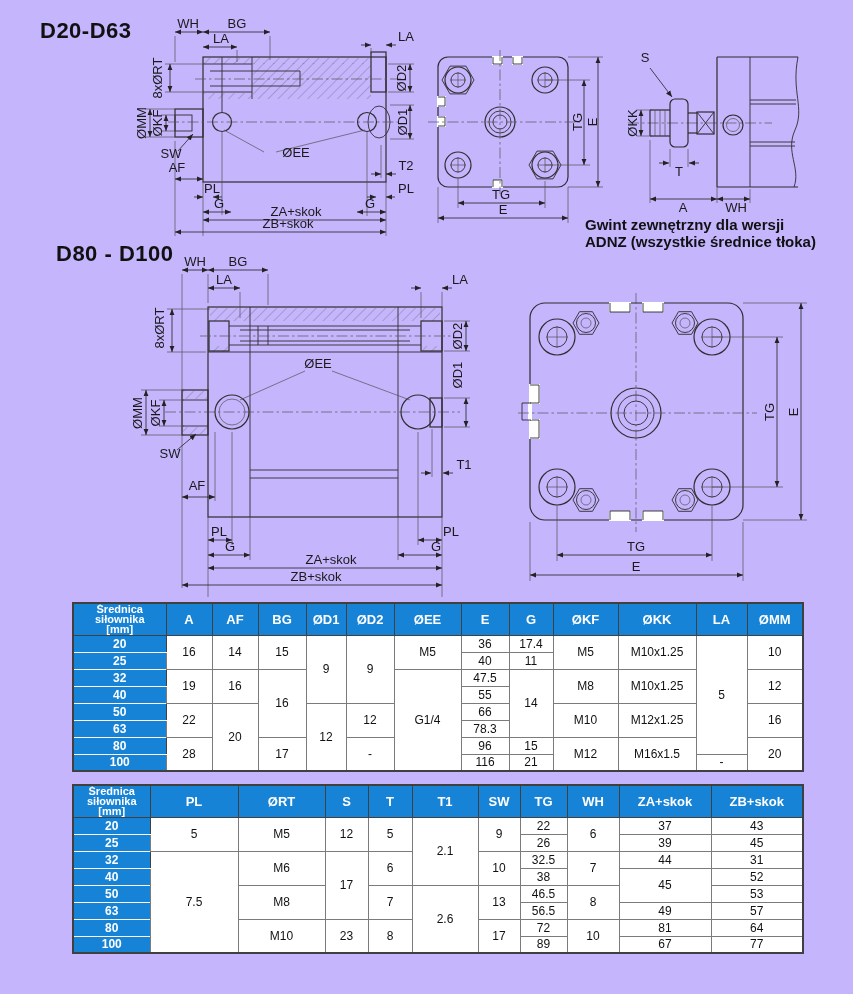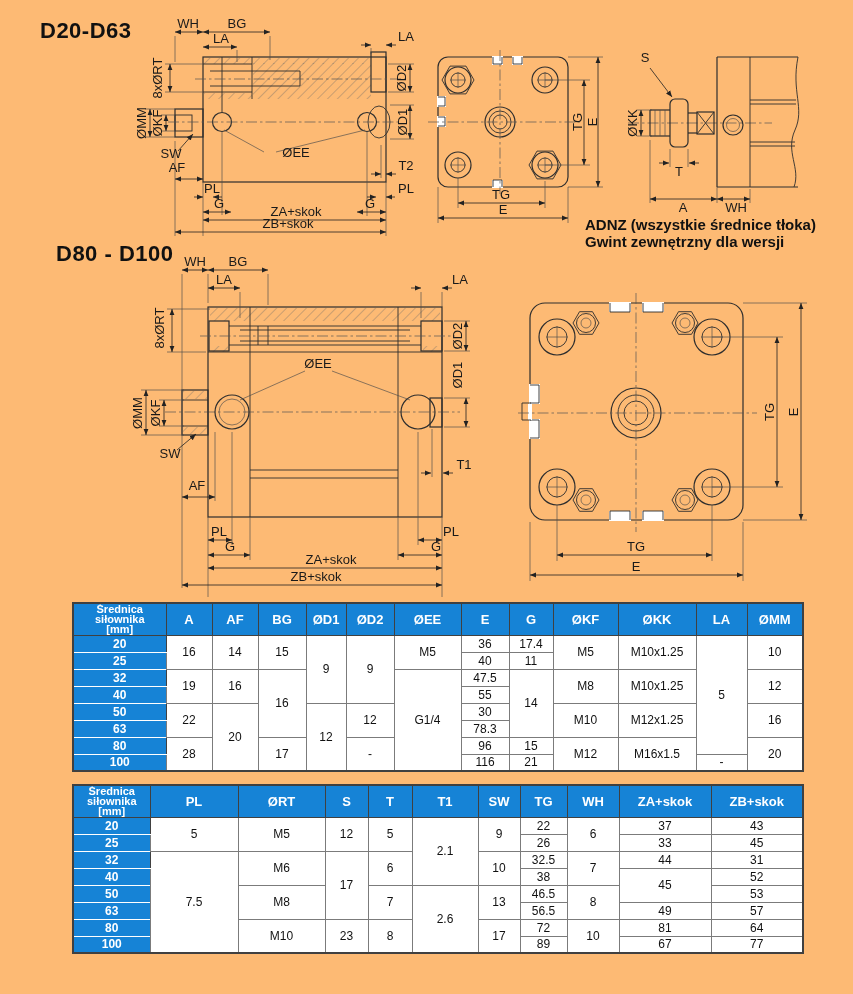--- a/index.html
+++ b/index.html
@@ -1,16 +1,16 @@
 <!DOCTYPE html>
 <html><head>
 <meta charset="utf-8">
 <style>
   html,body { margin:0; padding:0; background:#fff; }
-  .page { position:relative; width:853px; height:994px; background:#fdba74;
+  .page { position:relative; width:853px; height:994px; background:#c4b5fd;
           font-family:"Liberation Sans", sans-serif; overflow:hidden; }
   .title { position:absolute; font-size:22px; font-weight:bold; color:#111; letter-spacing:.5px; }
   #title1 { left:40px; top:18px; }
   #title2 { left:56px; top:241px; }
   .note { position:absolute; left:585px; top:216px; font-size:15px; font-weight:bold;
           color:#111; line-height:17px; }
   svg.draw { position:absolute; left:0; top:0; }
   .lb { font-family:"Liberation Sans", sans-serif; font-size:13px; fill:#1a1a1a; }
   table { position:absolute; border-collapse:collapse; table-layout:fixed;
           border:2px solid #404040; background:#fff; }
@@ -27,22 +27,22 @@
 </style>
 </head>
 <body>
 
 <div class="page">
 
   <div class="title" id="title1">D20-D63</div>
   <div class="title" id="title2">D80 - D100</div>
 
   <div class="note">
+    <div>Gwint zewnętrzny dla wersji</div>
     <div>ADNZ (wszystkie średnice tłoka)</div>
-    <div>Gwint zewnętrzny dla wersji</div>
   </div>
 
   <svg class="draw" width="853" height="600" viewBox="0 0 853 600">
     <defs>
       <marker id="arr" viewBox="0 0 10 10" refX="9.5" refY="5" markerWidth="8.5" markerHeight="8.5" orient="auto-start-reverse">
         <path d="M0,1.2 L9.5,5 L0,8.8 z" fill="#222"></path>
       </marker>
       <pattern id="hp" patternUnits="userSpaceOnUse" width="7" height="7" patternTransform="rotate(45)">
         <line x1="0" y1="0" x2="0" y2="7" stroke="#666" stroke-width="0.7"></line>
       </pattern>
@@ -475,21 +475,21 @@
     <tr class="dr">
       <th class="rh">40</th>
       <td>55</td>
     </tr>
     <tr class="dr">
       <th class="rh">50</th>
       <td rowspan="2">22</td>
       <td rowspan="4">20</td>
       <td rowspan="4">12</td>
       <td rowspan="2">12</td>
-      <td>30</td>
+      <td>66</td>
       <td rowspan="2">M10</td>
       <td rowspan="2">M12x1.25</td>
       <td rowspan="2">16</td>
     </tr>
     <tr class="dr">
       <th class="rh">63</th>
       <td>78.3</td>
     </tr>
     <tr class="dr">
       <th class="rh">80</th>
@@ -550,21 +550,21 @@
       <td rowspan="4">2.1</td>
       <td rowspan="2">9</td>
       <td>22</td>
       <td rowspan="2">6</td>
       <td>37</td>
       <td>43</td>
     </tr>
     <tr class="dr">
       <th class="rh">25</th>
       <td>26</td>
-      <td>33</td>
+      <td>39</td>
       <td>45</td>
     </tr>
     <tr class="dr">
       <th class="rh">32</th>
       <td rowspan="6">7.5</td>
       <td rowspan="2">M6</td>
       <td rowspan="4">17</td>
       <td rowspan="2">6</td>
       <td rowspan="2">10</td>
       <td>32.5</td>

